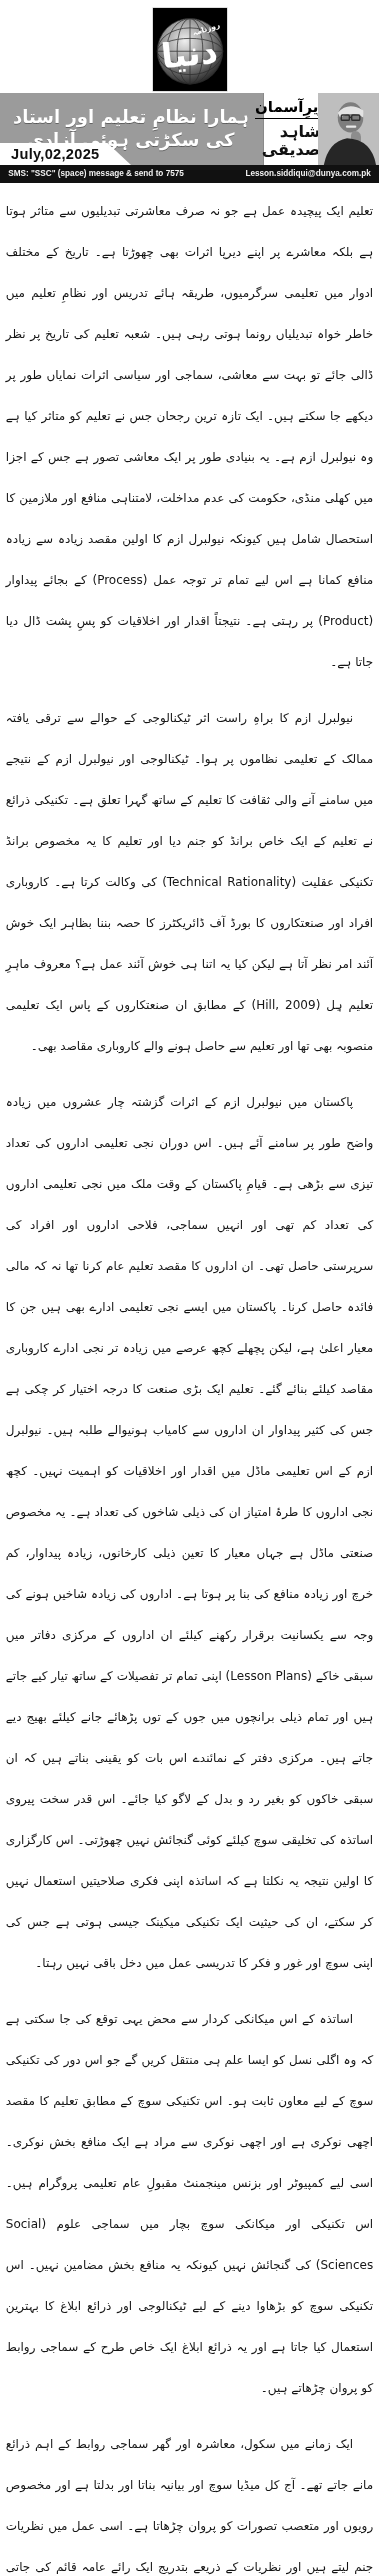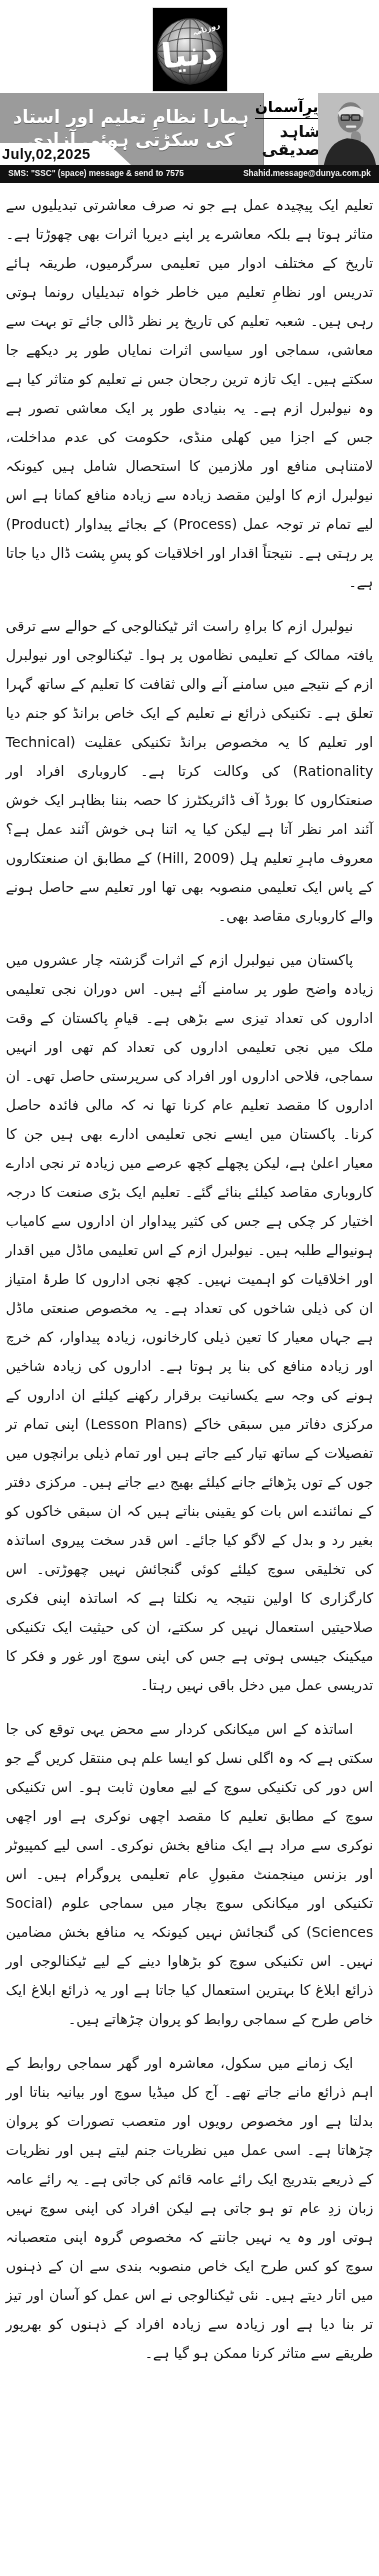--- a/index.html
+++ b/index.html
@@ -43,21 +43,21 @@
     font-family:"DejaVu Sans", sans-serif;
     text-shadow:0 0.6px 0.6px rgba(0,0,0,.35);
   }
   .date-banner {
     position:absolute;
     left:0; bottom:0;
     width:131px; height:22px;
     background:#ffffff;
     clip-path:polygon(0 0, 82% 0, 100% 100%, 0 100%);
     display:flex; align-items:center;
-    padding-left:2px;
+    padding-left:11px;
     font-family:"Liberation Sans", sans-serif;
     font-size:14.6px; font-weight:bold; color:#111;
     letter-spacing:0.3px;
   }
   .column-box {
     position:absolute;
     top:0; right:61px;
     width:55px; height:72px;
     background:#ffffff;
     display:flex; flex-direction:column;
@@ -97,22 +97,22 @@
   
   .article {
     padding:8.2px 5.8px 0 5.8px;
     direction:rtl;
   }
   .article p {
     direction:rtl;
     unicode-bidi:embed;
     text-align:justify;
     color:#161616;
-    font-size:14px;
-    line-height:29px;
+    font-size:12px;
+    line-height:41px;
     font-family:"DejaVu Sans", "DejaVu Serif", sans-serif;
   }
   .article p + p { text-indent:20px; margin-top:15px; }
 </style>
 </head>
 <body>
 
 <div class="page">
 
   <div class="masthead">
@@ -172,21 +172,21 @@
 
         <path d="M60 66 Q76 62 74 84 L58 86 Q54 74 60 66 Z" fill="#8d8d8d"></path>
 
         <path d="M10 124 Q18 84 50 78 Q92 80 100 124 Z" fill="#262626"></path>
       </svg>
     </div>
   </div>
 
   <div class="info-bar">
     <span>SMS: "SSC" (space) message &amp; send to 7575</span>
-    <span>Shahid.message@dunya.com.pk</span>
+    <span>Lesson.siddiqui@dunya.com.pk</span>
   </div>
 
   <div class="article">
       <p dir="rtl" lang="ur">تعلیم ایک پیچیدہ عمل ہے جو نہ صرف معاشرتی تبدیلیوں سے متاثر ہوتا ہے بلکہ معاشرے پر اپنے دیرپا اثرات بھی چھوڑتا ہے۔ تاریخ کے مختلف ادوار میں تعلیمی سرگرمیوں، طریقہ ہائے تدریس اور نظامِ تعلیم میں خاطر خواہ تبدیلیاں رونما ہوتی رہی ہیں۔ شعبہ تعلیم کی تاریخ پر نظر ڈالی جائے تو بہت سے معاشی، سماجی اور سیاسی اثرات نمایاں طور پر دیکھے جا سکتے ہیں۔ ایک تازہ ترین رجحان جس نے تعلیم کو متاثر کیا ہے وہ نیولبرل ازم ہے۔ یہ بنیادی طور پر ایک معاشی تصور ہے جس کے اجزا میں کھلی منڈی، حکومت کی عدم مداخلت، لامتناہی منافع اور ملازمین کا استحصال شامل ہیں کیونکہ نیولبرل ازم کا اولین مقصد زیادہ سے زیادہ منافع کمانا ہے اس لیے تمام تر توجہ عمل (Process) کے بجائے پیداوار (Product) پر رہتی ہے۔ نتیجتاً اقدار اور اخلاقیات کو پسِ پشت ڈال دیا جاتا ہے۔</p>
       <p dir="rtl" lang="ur">نیولبرل ازم کا براہِ راست اثر ٹیکنالوجی کے حوالے سے ترقی یافتہ ممالک کے تعلیمی نظاموں پر ہوا۔ ٹیکنالوجی اور نیولبرل ازم کے نتیجے میں سامنے آنے والی ثقافت کا تعلیم کے ساتھ گہرا تعلق ہے۔ تکنیکی ذرائع نے تعلیم کے ایک خاص برانڈ کو جنم دیا اور تعلیم کا یہ مخصوص برانڈ تکنیکی عقلیت (Technical Rationality) کی وکالت کرتا ہے۔ کاروباری افراد اور صنعتکاروں کا بورڈ آف ڈائریکٹرز کا حصہ بننا بظاہر ایک خوش آئند امر نظر آتا ہے لیکن کیا یہ اتنا ہی خوش آئند عمل ہے؟ معروف ماہرِ تعلیم ہِل (Hill, 2009) کے مطابق ان صنعتکاروں کے پاس ایک تعلیمی منصوبہ بھی تھا اور تعلیم سے حاصل ہونے والے کاروباری مقاصد بھی۔</p>
       <p dir="rtl" lang="ur">پاکستان میں نیولبرل ازم کے اثرات گزشتہ چار عشروں میں زیادہ واضح طور پر سامنے آئے ہیں۔ اس دوران نجی تعلیمی اداروں کی تعداد تیزی سے بڑھی ہے۔ قیامِ پاکستان کے وقت ملک میں نجی تعلیمی اداروں کی تعداد کم تھی اور انہیں سماجی، فلاحی اداروں اور افراد کی سرپرستی حاصل تھی۔ ان اداروں کا مقصد تعلیم عام کرنا تھا نہ کہ مالی فائدہ حاصل کرنا۔ پاکستان میں ایسے نجی تعلیمی ادارے بھی ہیں جن کا معیار اعلیٰ ہے، لیکن پچھلے کچھ عرصے میں زیادہ تر نجی ادارے کاروباری مقاصد کیلئے بنائے گئے۔ تعلیم ایک بڑی صنعت کا درجہ اختیار کر چکی ہے جس کی کثیر پیداوار ان اداروں سے کامیاب ہونیوالے طلبہ ہیں۔ نیولبرل ازم کے اس تعلیمی ماڈل میں اقدار اور اخلاقیات کو اہمیت نہیں۔ کچھ نجی اداروں کا طرۂ امتیاز ان کی ذیلی شاخوں کی تعداد ہے۔ یہ مخصوص صنعتی ماڈل ہے جہاں معیار کا تعین ذیلی کارخانوں، زیادہ پیداوار، کم خرچ اور زیادہ منافع کی بنا پر ہوتا ہے۔ اداروں کی زیادہ شاخیں ہونے کی وجہ سے یکسانیت برقرار رکھنے کیلئے ان اداروں کے مرکزی دفاتر میں سبقی خاکے (Lesson Plans) اپنی تمام تر تفصیلات کے ساتھ تیار کیے جاتے ہیں اور تمام ذیلی برانچوں میں جوں کے توں پڑھائے جانے کیلئے بھیج دیے جاتے ہیں۔ مرکزی دفتر کے نمائندے اس بات کو یقینی بناتے ہیں کہ ان سبقی خاکوں کو بغیر رد و بدل کے لاگو کیا جائے۔ اس قدر سخت پیروی اساتذہ کی تخلیقی سوچ کیلئے کوئی گنجائش نہیں چھوڑتی۔ اس کارگزاری کا اولین نتیجہ یہ نکلتا ہے کہ اساتذہ اپنی فکری صلاحیتیں استعمال نہیں کر سکتے، ان کی حیثیت ایک تکنیکی میکینک جیسی ہوتی ہے جس کی اپنی سوچ اور غور و فکر کا تدریسی عمل میں دخل باقی نہیں رہتا۔</p>
       <p dir="rtl" lang="ur">اساتذہ کے اس میکانکی کردار سے محض یہی توقع کی جا سکتی ہے کہ وہ اگلی نسل کو ایسا علم ہی منتقل کریں گے جو اس دور کی تکنیکی سوچ کے لیے معاون ثابت ہو۔ اس تکنیکی سوچ کے مطابق تعلیم کا مقصد اچھی نوکری ہے اور اچھی نوکری سے مراد ہے ایک منافع بخش نوکری۔ اسی لیے کمپیوٹر اور بزنس مینجمنٹ مقبولِ عام تعلیمی پروگرام ہیں۔ اس تکنیکی اور میکانکی سوچ بچار میں سماجی علوم (Social Sciences) کی گنجائش نہیں کیونکہ یہ منافع بخش مضامین نہیں۔ اس تکنیکی سوچ کو بڑھاوا دینے کے لیے ٹیکنالوجی اور ذرائع ابلاغ کا بہترین استعمال کیا جاتا ہے اور یہ ذرائع ابلاغ ایک خاص طرح کے سماجی روابط کو پروان چڑھاتے ہیں۔</p>
       <p dir="rtl" lang="ur">ایک زمانے میں سکول، معاشرہ اور گھر سماجی روابط کے اہم ذرائع مانے جاتے تھے۔ آج کل میڈیا سوچ اور بیانیہ بناتا اور بدلتا ہے اور مخصوص رویوں اور متعصب تصورات کو پروان چڑھاتا ہے۔ اسی عمل میں نظریات جنم لیتے ہیں اور نظریات کے ذریعے بتدریج ایک رائے عامہ قائم کی جاتی ہے۔ یہ رائے عامہ زبان زدِ عام تو ہو جاتی ہے لیکن افراد کی اپنی سوچ نہیں ہوتی اور وہ یہ نہیں جانتے کہ مخصوص گروہ اپنی متعصبانہ سوچ کو کس طرح ایک خاص منصوبہ بندی سے ان کے ذہنوں میں اتار دیتے ہیں۔ نئی ٹیکنالوجی نے اس عمل کو آسان اور تیز تر بنا دیا ہے اور زیادہ سے زیادہ افراد کے ذہنوں کو بھرپور طریقے سے متاثر کرنا ممکن ہو گیا ہے۔</p>
     </div>
 

